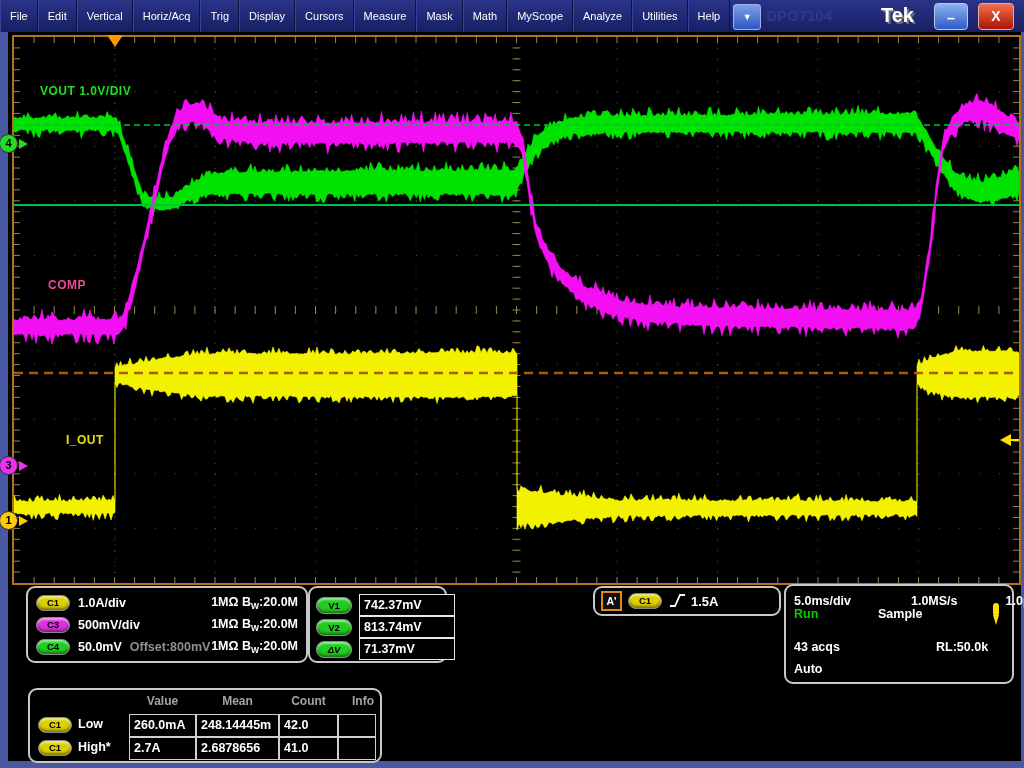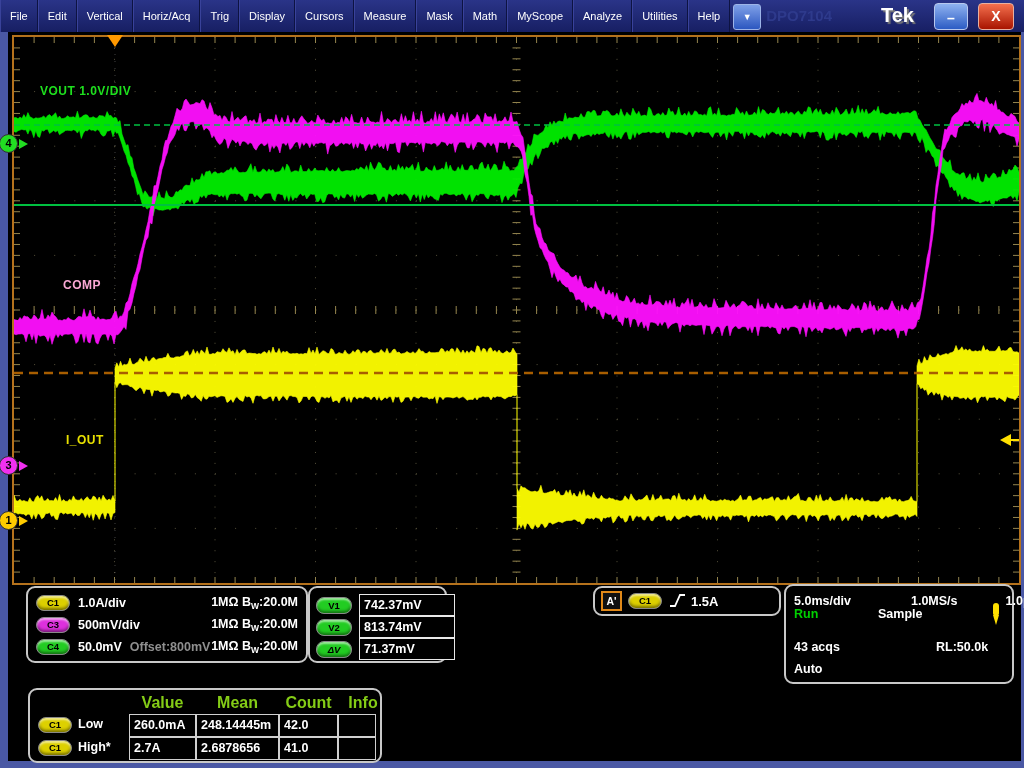--- a/index.html
+++ b/index.html
@@ -21,21 +21,21 @@
            background:linear-gradient(#8fb2f0,#2c5cc4);border:1px solid #b8c8ee;color:#fff;
            font-weight:bold;font-size:14px;text-align:center;line-height:28px;}
   .btn-close{position:absolute;right:10px;top:3px;width:34px;height:25px;border-radius:4px;
            background:linear-gradient(#f4704e,#a81400);border:1px solid #e8b0a0;color:#fff;
            font-weight:bold;font-size:14px;text-align:center;line-height:25px;}
   
   .content{position:absolute;left:8px;top:32px;width:1013px;height:729px;background:#000;}
   .frame{position:absolute;left:4px;top:3px;width:1005px;height:546px;border:2px solid #b5721c;background:#000;}
   .wlabel{position:absolute;font-size:12px;font-weight:bold;letter-spacing:.5px;}
   .wlabel.vout{left:26px;top:47px;color:#1ee01e;}
-  .wlabel.comp{left:34px;top:241px;color:#f9a8d4;margin-left:15px;}
+  .wlabel.comp{left:34px;top:241px;color:#ec4899;}
   .wlabel.iout{left:52px;top:396px;color:#e8e000;}
   .trig-tri{position:absolute;left:93px;top:-2px;width:0;height:0;
             border-left:8px solid transparent;border-right:8px solid transparent;border-top:12px solid #ff9800;}
   .chmark{position:absolute;left:-15px;display:flex;align-items:center;z-index:5;}
   .chmark .circ{width:17px;height:17px;border-radius:50%;color:#000;font-size:11px;font-weight:bold;
                 text-align:center;line-height:17px;border:1px solid #333;}
   .chmark .arr{width:0;height:0;border-top:5px solid transparent;border-bottom:5px solid transparent;margin-left:1px;}
   
   .robox{position:absolute;border:2px solid #c8c8c8;border-radius:9px;background:#000;}
   .row{position:absolute;left:8px;display:flex;align-items:center;}
@@ -44,21 +44,21 @@
   .badge.ch{width:32px;height:14px;line-height:14px;}
   .rtxt{color:#fff;font-size:12.5px;font-weight:bold;white-space:nowrap;}
   .gtxt{color:#8f8f8f;font-size:12.5px;font-weight:bold;white-space:nowrap;}
   sub.bw{font-size:8.5px;vertical-align:-3px;}
   .curval{width:90px;height:20px;border:1px solid #e8e8e8;background:#000;color:#fff;
           font-size:12.5px;font-weight:bold;line-height:20px;padding-left:4px;margin-left:7px;}
   .trig-a{width:17px;height:16px;border:2px solid #e08818;color:#fff;font-size:10.5px;font-weight:bold;
           text-align:center;line-height:16px;background:#101010;}
   
   .meas{position:absolute;border:2px solid #c8c8c8;border-radius:9px;background:#000;}
-  .meas .hdr{position:absolute;color:#84cc16;font-size:16px;font-weight:bold;top:4px;transform:translateX(-50%);}
+  .meas .hdr{position:absolute;color:#a3a3a3;font-size:12px;font-weight:bold;top:4px;transform:translateX(-50%);}
   .cell{position:absolute;border:1px solid #d0d0d0;color:#fff;font-size:12.5px;font-weight:bold;
         padding-left:4px;line-height:21px;background:#000;}
   .mname{position:absolute;color:#fff;font-size:12.5px;font-weight:bold;}
   svg{display:block;}
 </style>
 </head>
 <body>
 
 <div id="root">
 

